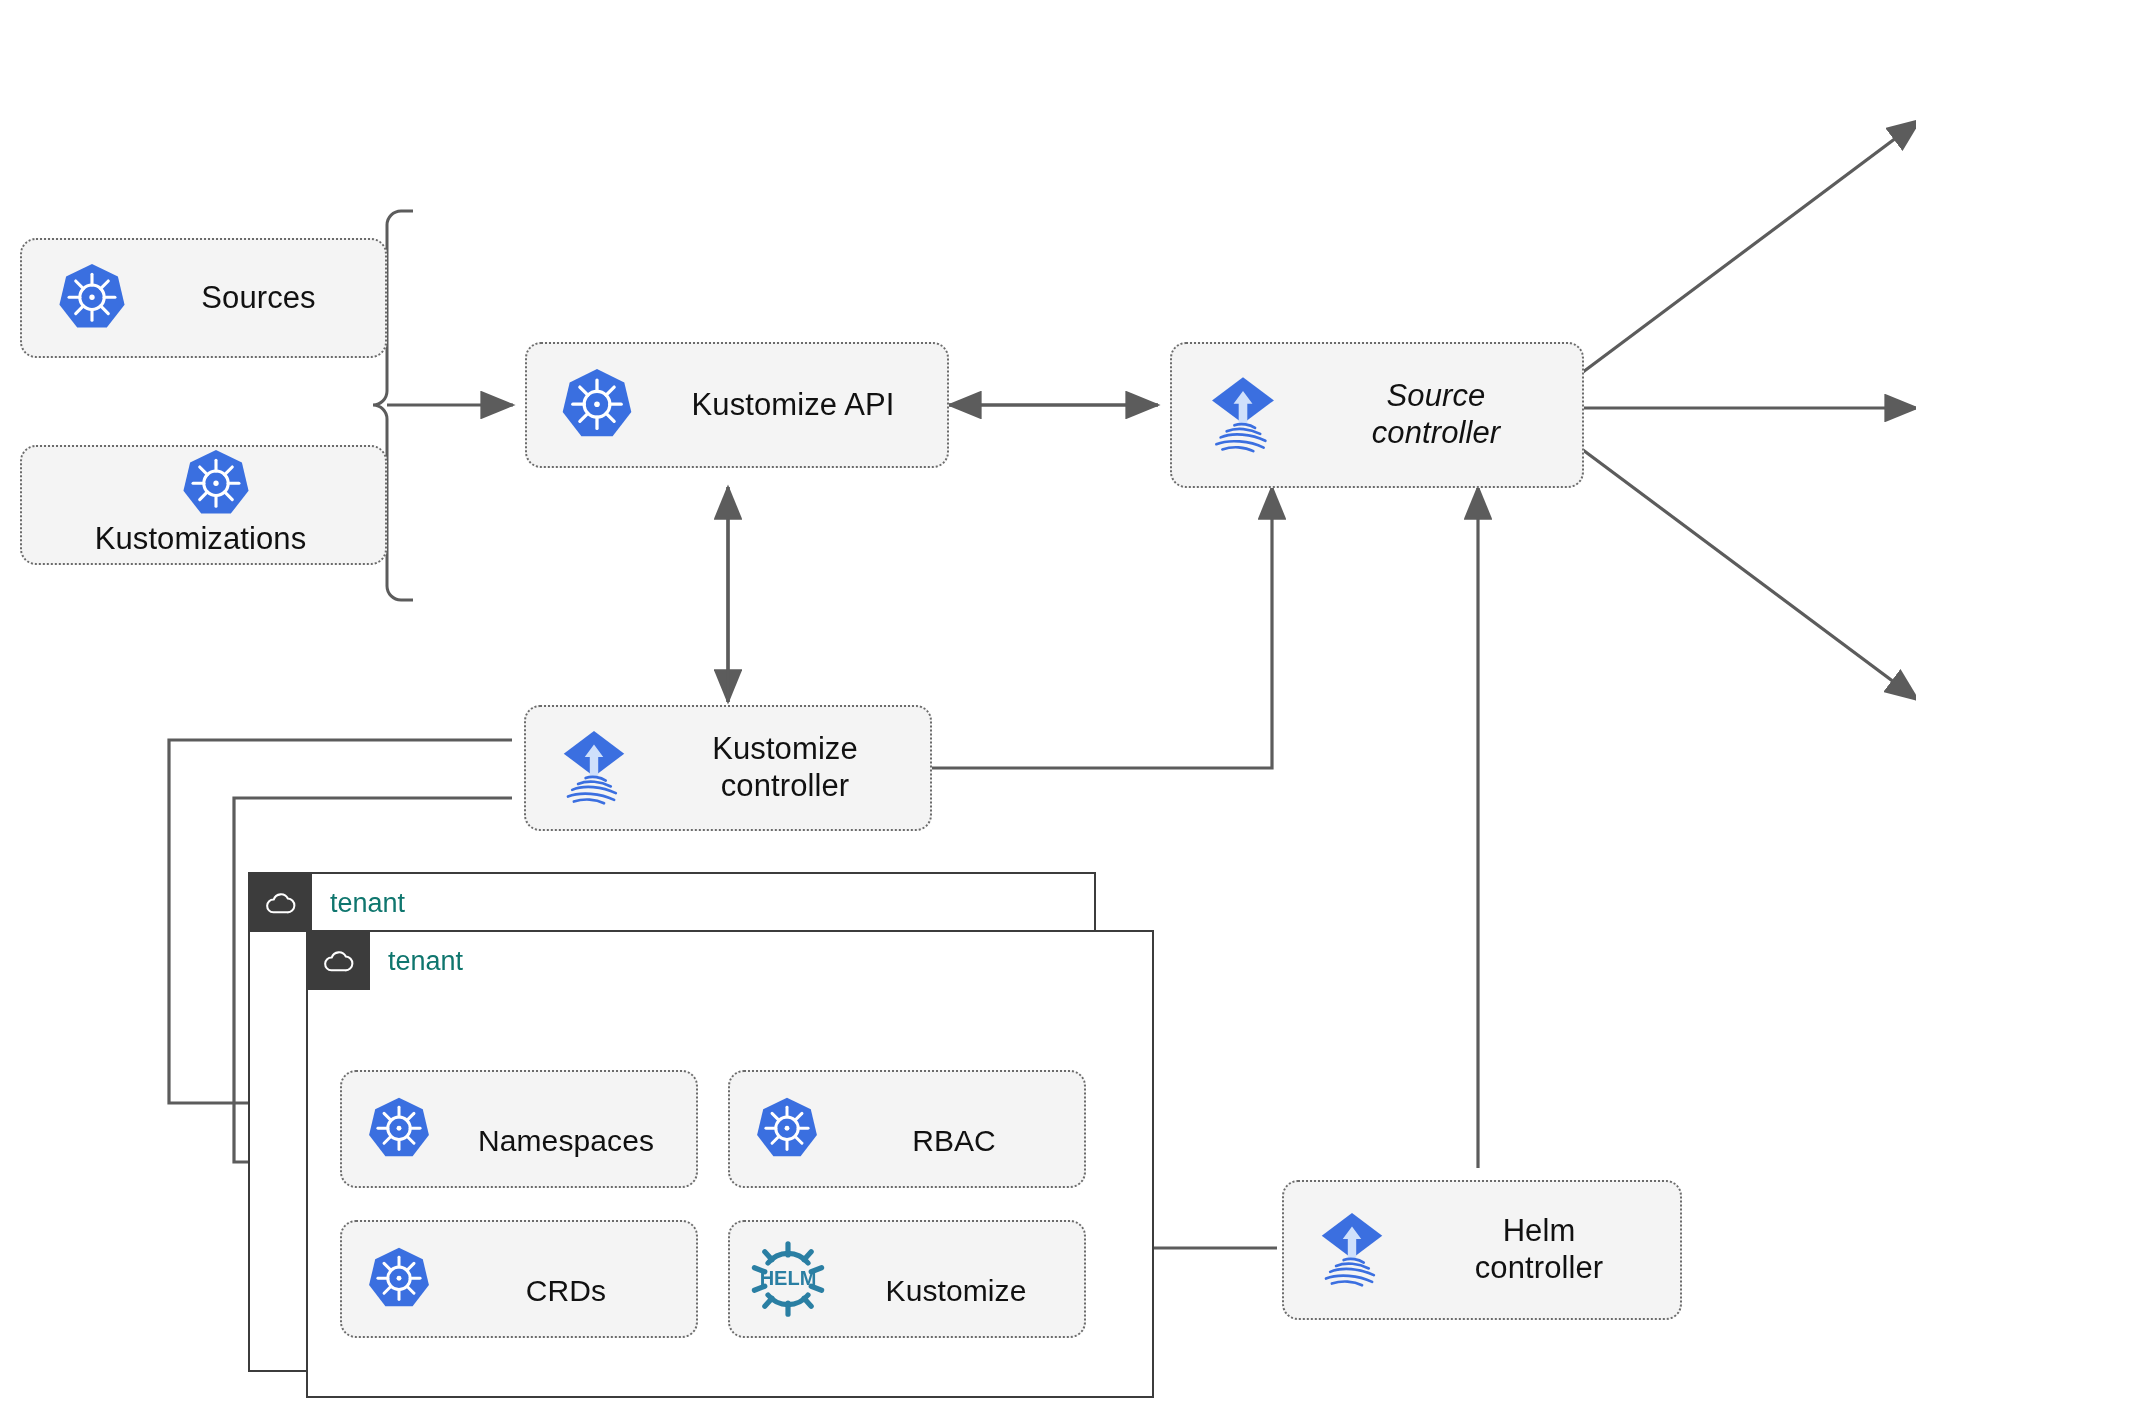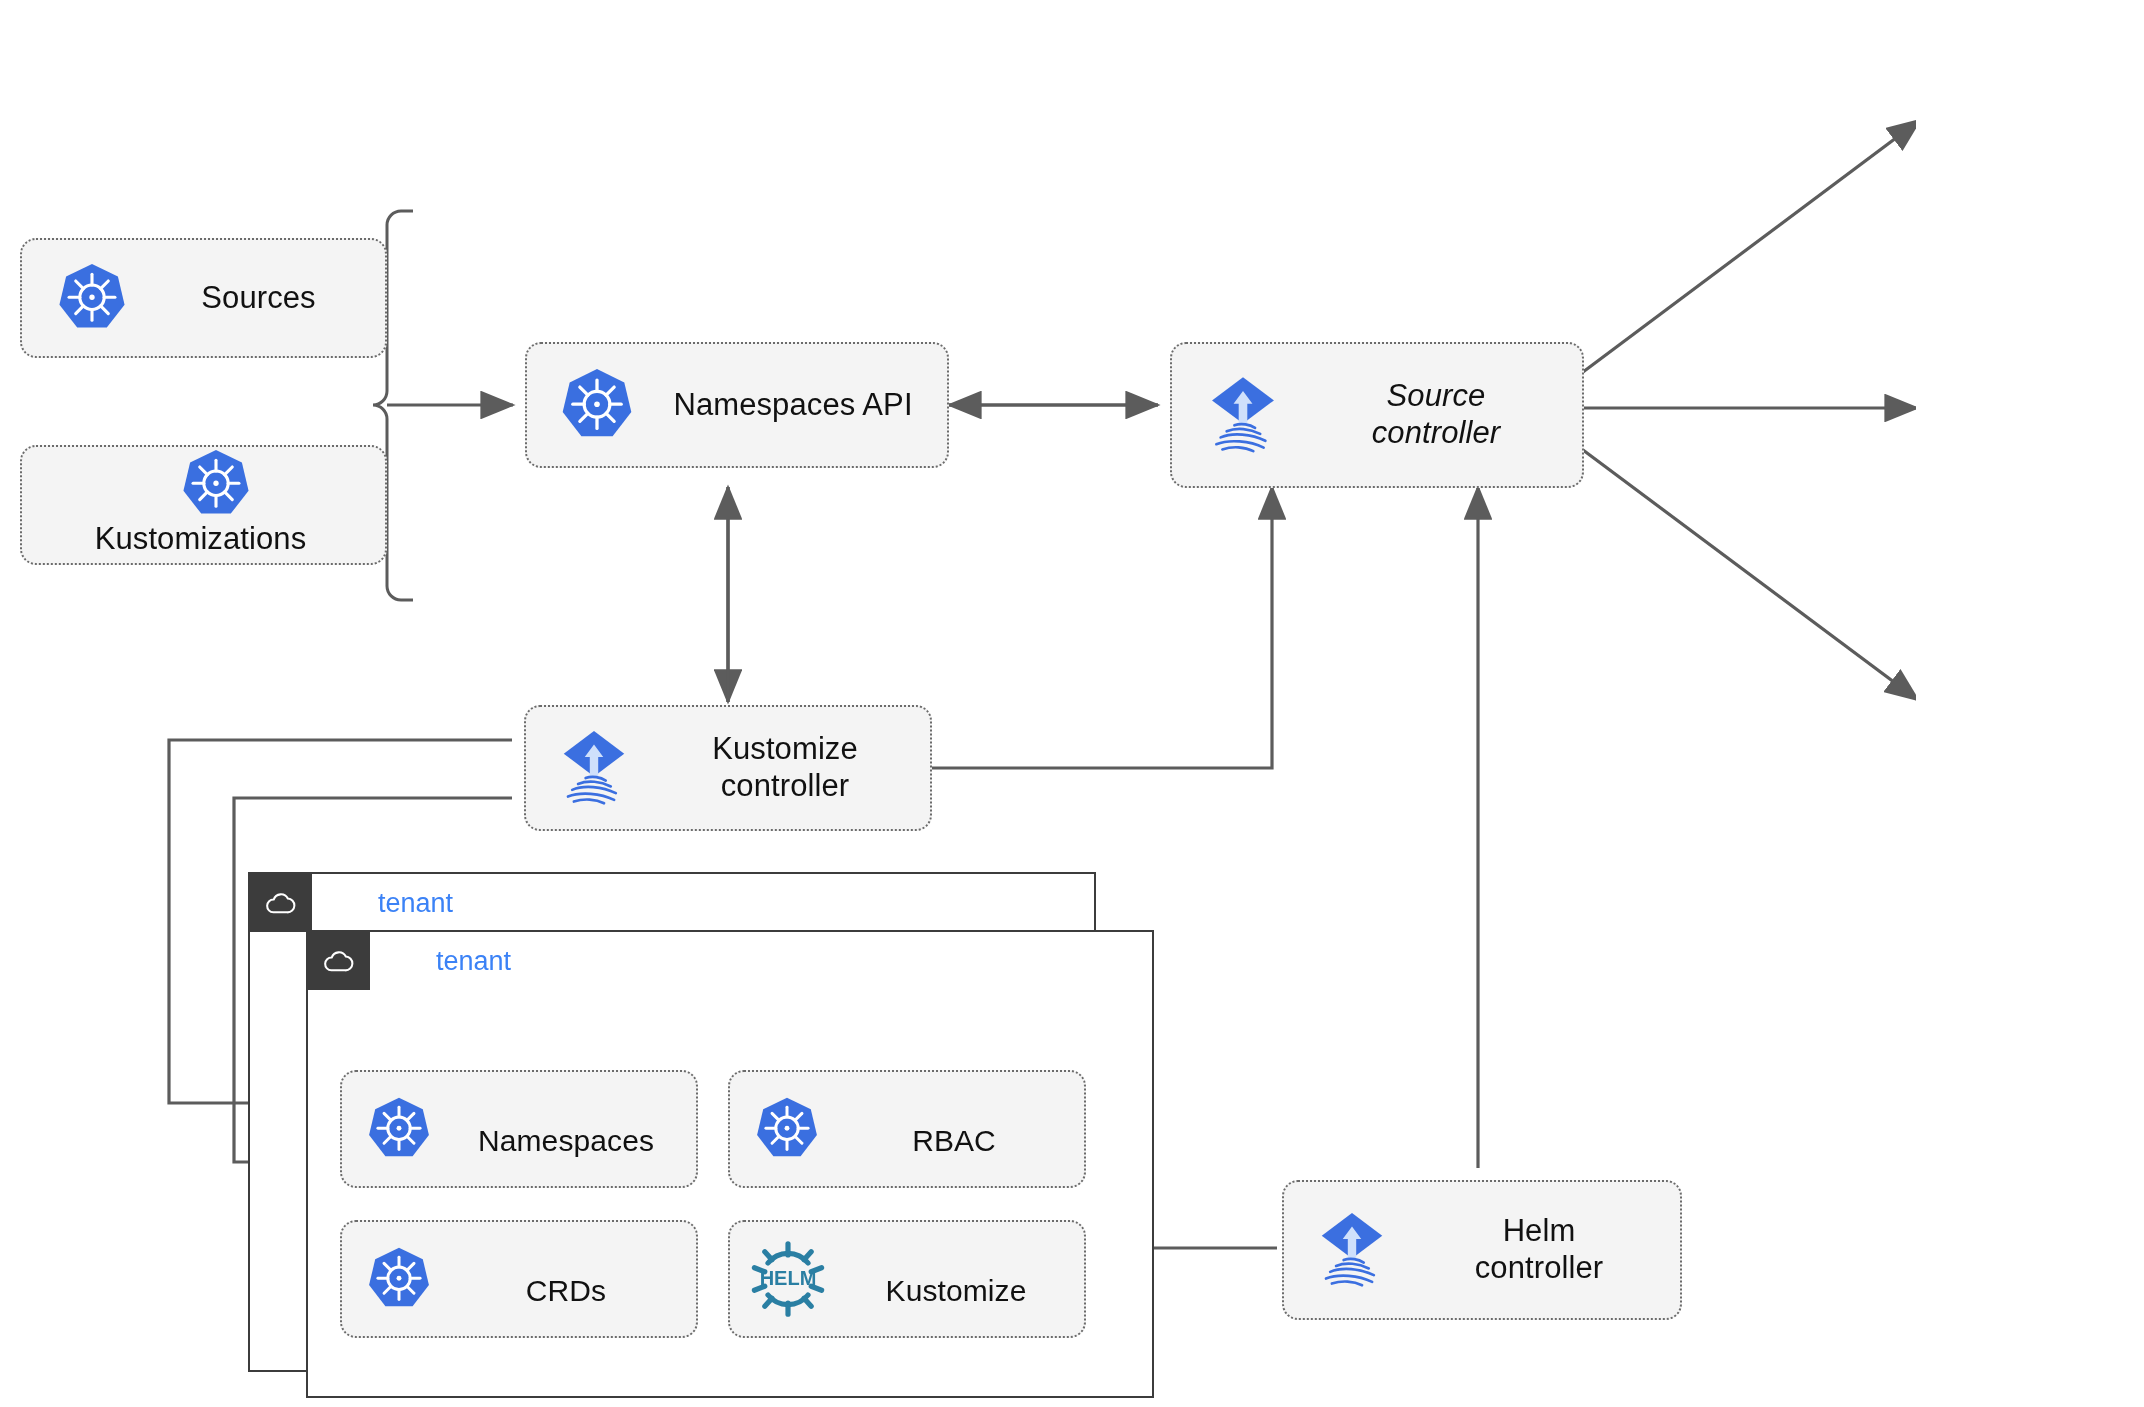--- a/index.html
+++ b/index.html
@@ -50,23 +50,22 @@
   .tenant .bar{
     position:absolute;top:0;left:0;
     width:62px;height:58px;
     background:#3c3c3c;
     display:flex;align-items:center;justify-content:center;
   }
   .tenant .tname{
     position:absolute;
     top:0;left:62px;height:58px;
     display:flex;align-items:center;
-    font-size:27px;color:#3b82f6;
+    font-size:27px;color:#0f766e;
     padding-left:18px;
-    margin-left:48px;
   }
 
   svg.wires{position:absolute;left:0;top:0;width:2144px;height:1407px;pointer-events:none;}
 </style>
 </head>
 <body>
 
 <div id="stage">
 
   <svg class="wires" viewBox="0 0 2144 1407">
@@ -162,21 +161,21 @@
             <path d="M50,65.5 V80"></path>
           <path d="M33.5,49 H19"></path>
             <path d="M66.5,49 H81"></path>
           <path d="M38.3,37.3 L28,27"></path>
             <path d="M61.7,60.7 L72,71"></path>
           <path d="M61.7,37.3 L72,27"></path>
             <path d="M38.3,60.7 L28,71"></path>
         </g>
       </svg>
     </span>
-    <span class="lbl">Namespaces API</span>
+    <span class="lbl">Kustomize API</span>
   </div>
 
   <div class="node" style="left:1170px;top:342px;width:414px;height:146px;font-style:italic;">
     <span class="ico" style="width:106px;margin-left:18px;">
       <svg width="86" height="86" viewBox="0 0 100 100">
         <polygon points="50,6 86,33 50,60 14,33" fill="#3b6fe0"></polygon>
         <path d="M50,22 L61,37 L55,37 L55,62 L45,62 L45,37 L39,37 Z" fill="#cfe0fb"></path>
         <g fill="#3b6fe0">
           <path d="M50,58 L86,85 L50,95 L14,85 Z" opacity="0"></path>
         </g>

